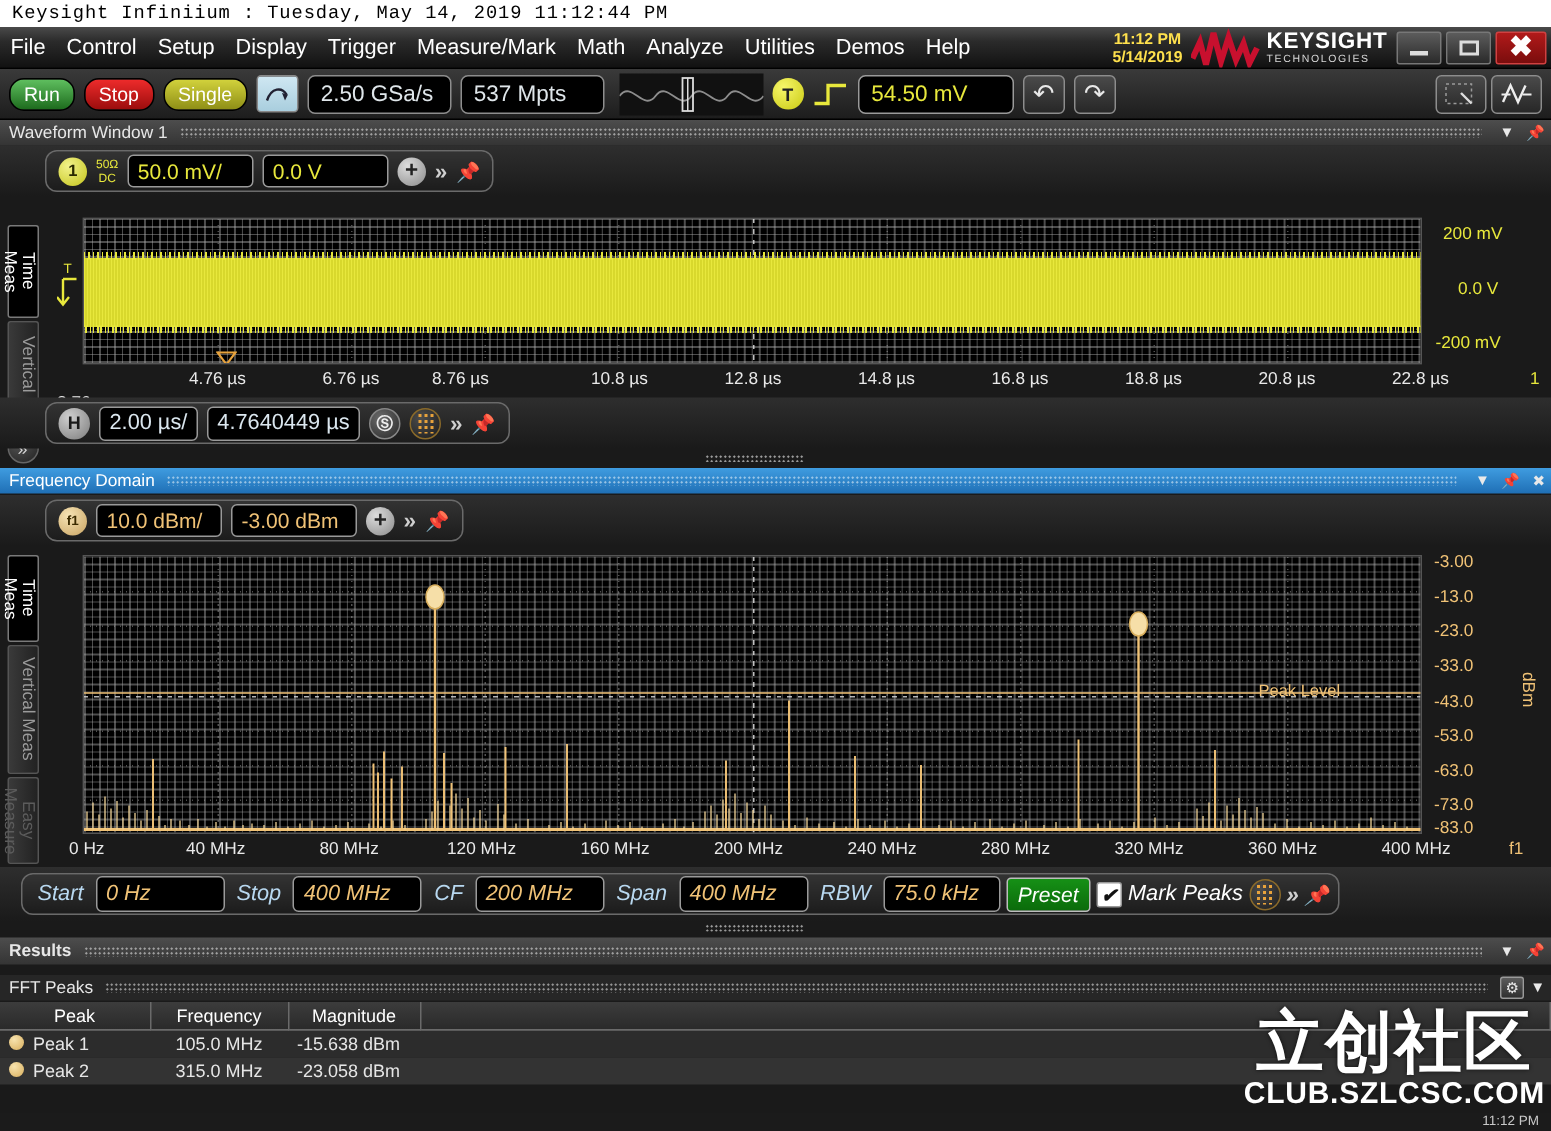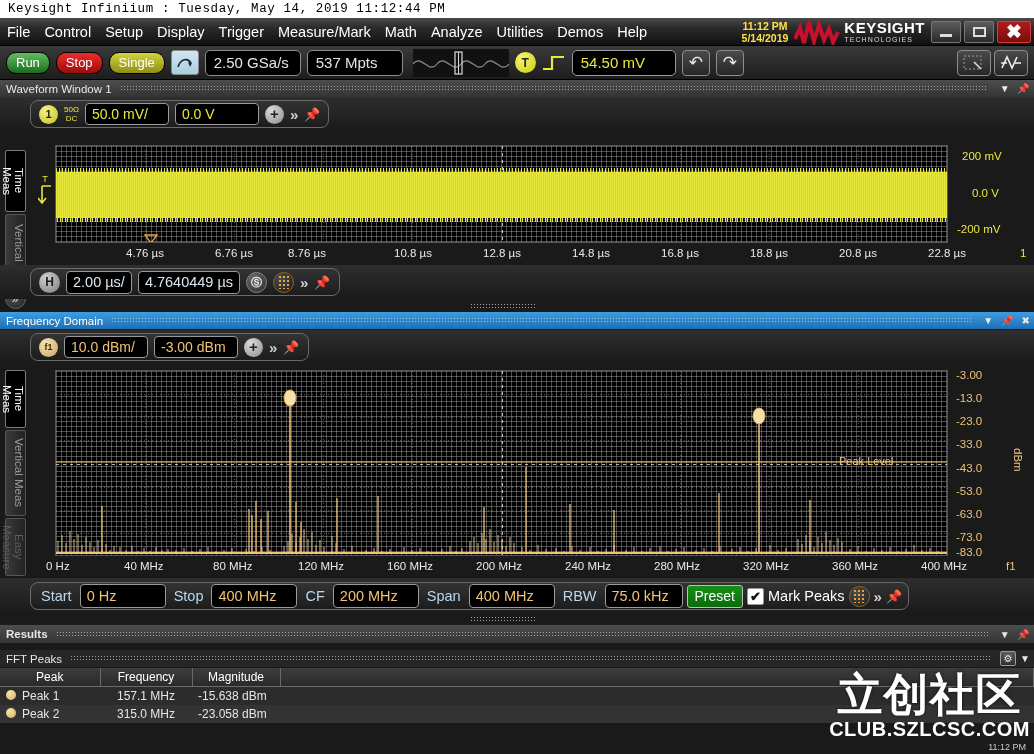--- a/index.html
+++ b/index.html
@@ -201,21 +201,21 @@
   }
   .dotsbtn {
     width:21px;height:21px;border-radius:50%;
     background: radial-gradient(circle at 35% 30%,#4c4c4c,#1d1d1d);
     border:1px solid #8a6a2a; display:flex; align-items:center; justify-content:center; gap:2px;
   }
   .dotcol { width:2px;height:13px;
     background: repeating-linear-gradient(to bottom,#e8a33c 0 2px, transparent 2px 4px); }
 
   
-  .fftbar { height:36px; background: linear-gradient(180deg,#2e2e2e,#1a1a1a); display:flex; align-items:center; padding-left:30px;}
+  .fftbar { height:36px; background: linear-gradient(180deg,#2e2e2e,#1a1a1a); display:flex; align-items:center; padding-left:14px;font-style:italic;}
   .fb-label { color:#b8d8f0; font-size:14.5px; padding: 0 4px;}
   .fb-field {
     height:24px;background:#000;border:1px solid #9a9a9a;border-radius:4px;
     color:#f0c276;font-size:14.5px;display:flex;align-items:center;padding:0 6px;min-width:86px;
   }
   .preset {
     height:23px;background: linear-gradient(180deg,#169016,#0a6b0a);
     border:1px solid #bdbdbd;border-radius:3px;color:#fff;font-size:14px;
     display:flex;align-items:center;padding:0 7px;
   }
@@ -630,21 +630,21 @@
         <tr>
           <th style="width:100px">Peak</th>
           <th style="width:92px">Frequency</th>
           <th style="width:88px">Magnitude</th>
           <th></th>
         </tr>
       </thead>
       <tbody>
         <tr>
           <td><span class="peakdot"></span><span>Peak 1</span></td>
-          <td style="text-align:center">157.1 MHz</td>
+          <td style="text-align:center">105.0 MHz</td>
           <td>-15.638 dBm</td>
           <td></td>
         </tr>
         <tr class="alt">
           <td><span class="peakdot"></span><span>Peak 2</span></td>
           <td style="text-align:center">315.0 MHz</td>
           <td>-23.058 dBm</td>
           <td></td>
         </tr>
       </tbody>

